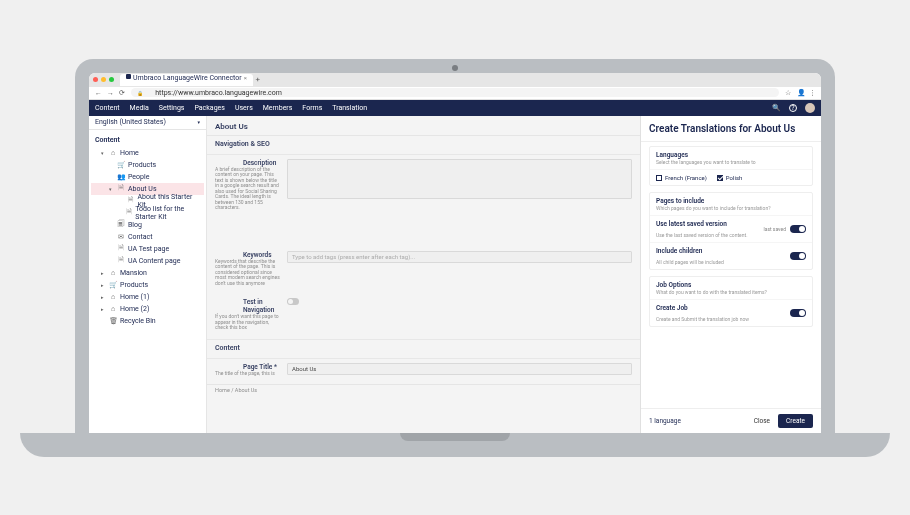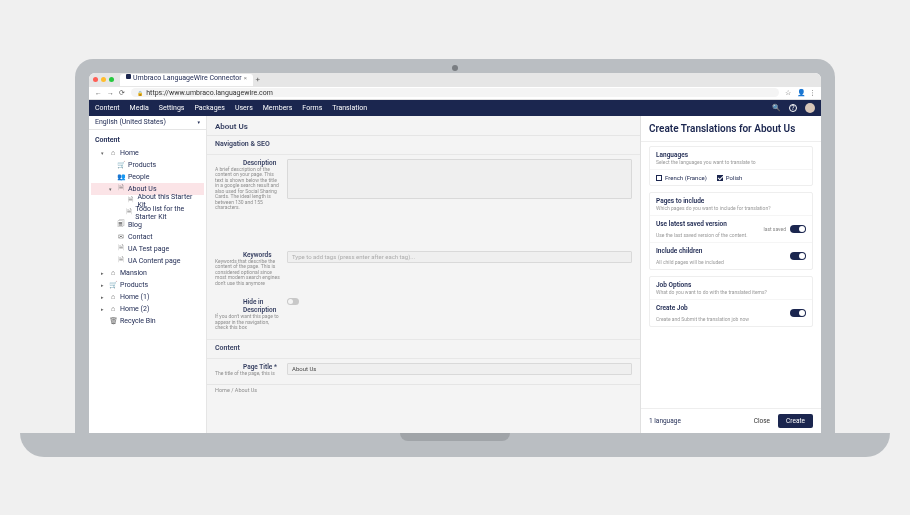--- a/index.html
+++ b/index.html
@@ -80,21 +80,21 @@
       background:#fff;
       border-bottom:1px solid #e0e0e0;
       display:flex;
       align-items:center;
       padding: 0 6px;
       gap:6px;
       font-size:7px;
       color:#555;
     }
     .ab-icon { width:6px; text-align:center; }
-    .ab-url { flex:1; background:#f4f4f4; border-radius:8px; height:9px; display:flex; align-items:center; padding:0 6px; gap:3px; color:#333; }
+    .ab-url { flex:1; background:#f4f4f4; border-radius:8px; height:9px; display:flex; align-items:center; padding:0 6px; gap:12px; color:#333; }
     
     .app-menu {
       height: 16px;
       background:#1b264f;
       color:#fff;
       display:flex;
       align-items:center;
       padding:0 6px;
       gap:10px;
     }
@@ -389,21 +389,21 @@
               <div class="ftitle">Keywords</div>
               <div class="fhelp">Keywords that describe the content of the page. This is considered optional since most modern search engines don't use this anymore</div>
             </div>
             <div class="form-input">Type to add tags (press enter after each tag)...</div>
           </div>
         </div>
 
         <div class="section">
           <div class="form-row">
             <div class="form-label">
-              <div class="ftitle">Hide in Description</div>
+              <div class="ftitle">Test in Navigation</div>
               <div class="fhelp">If you don't want this page to appear in the navigation, check this box</div>
             </div>
             <div style="flex:1;">
                   <div class="toggle-small"></div>
                 </div>
           </div>
         </div>
 
         <div class="section">
           <div class="section-title">Content</div>

